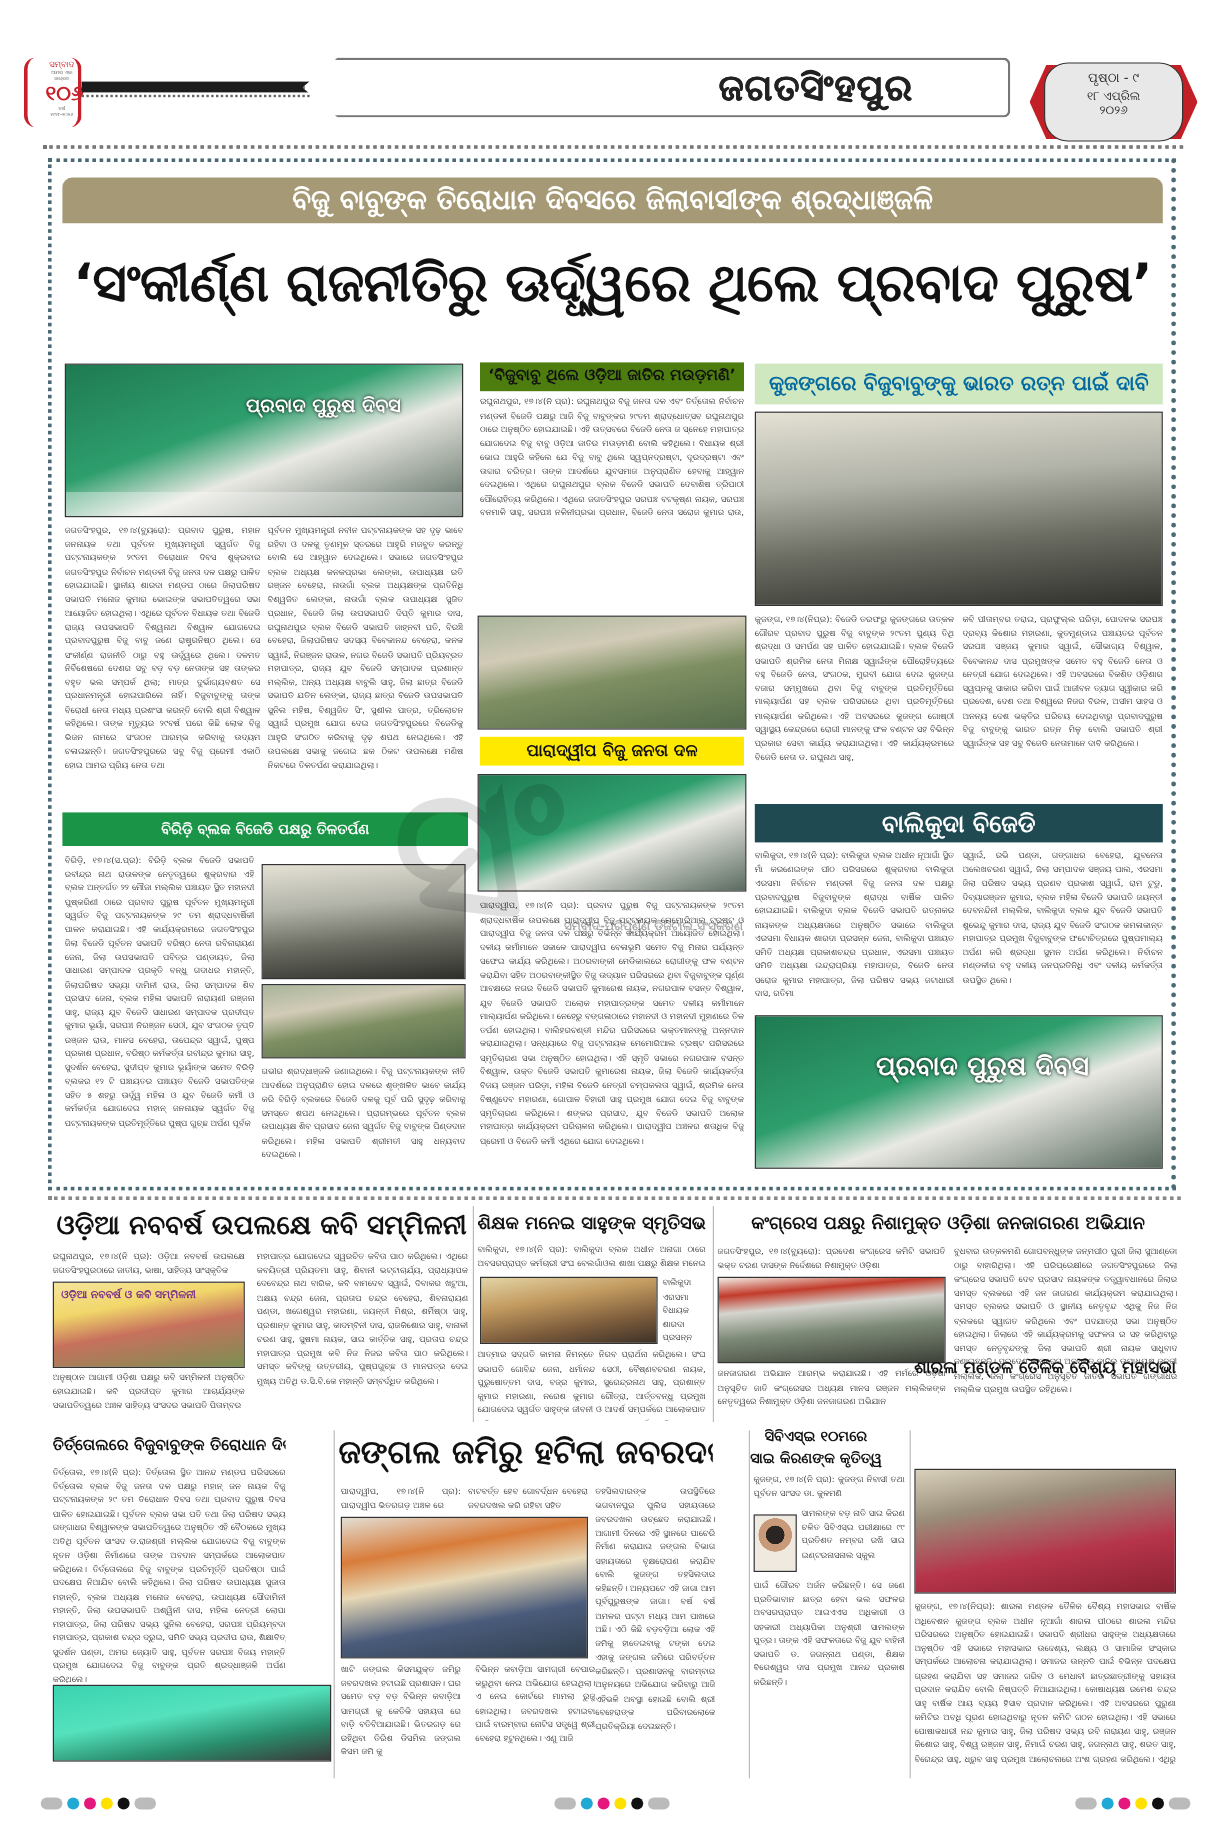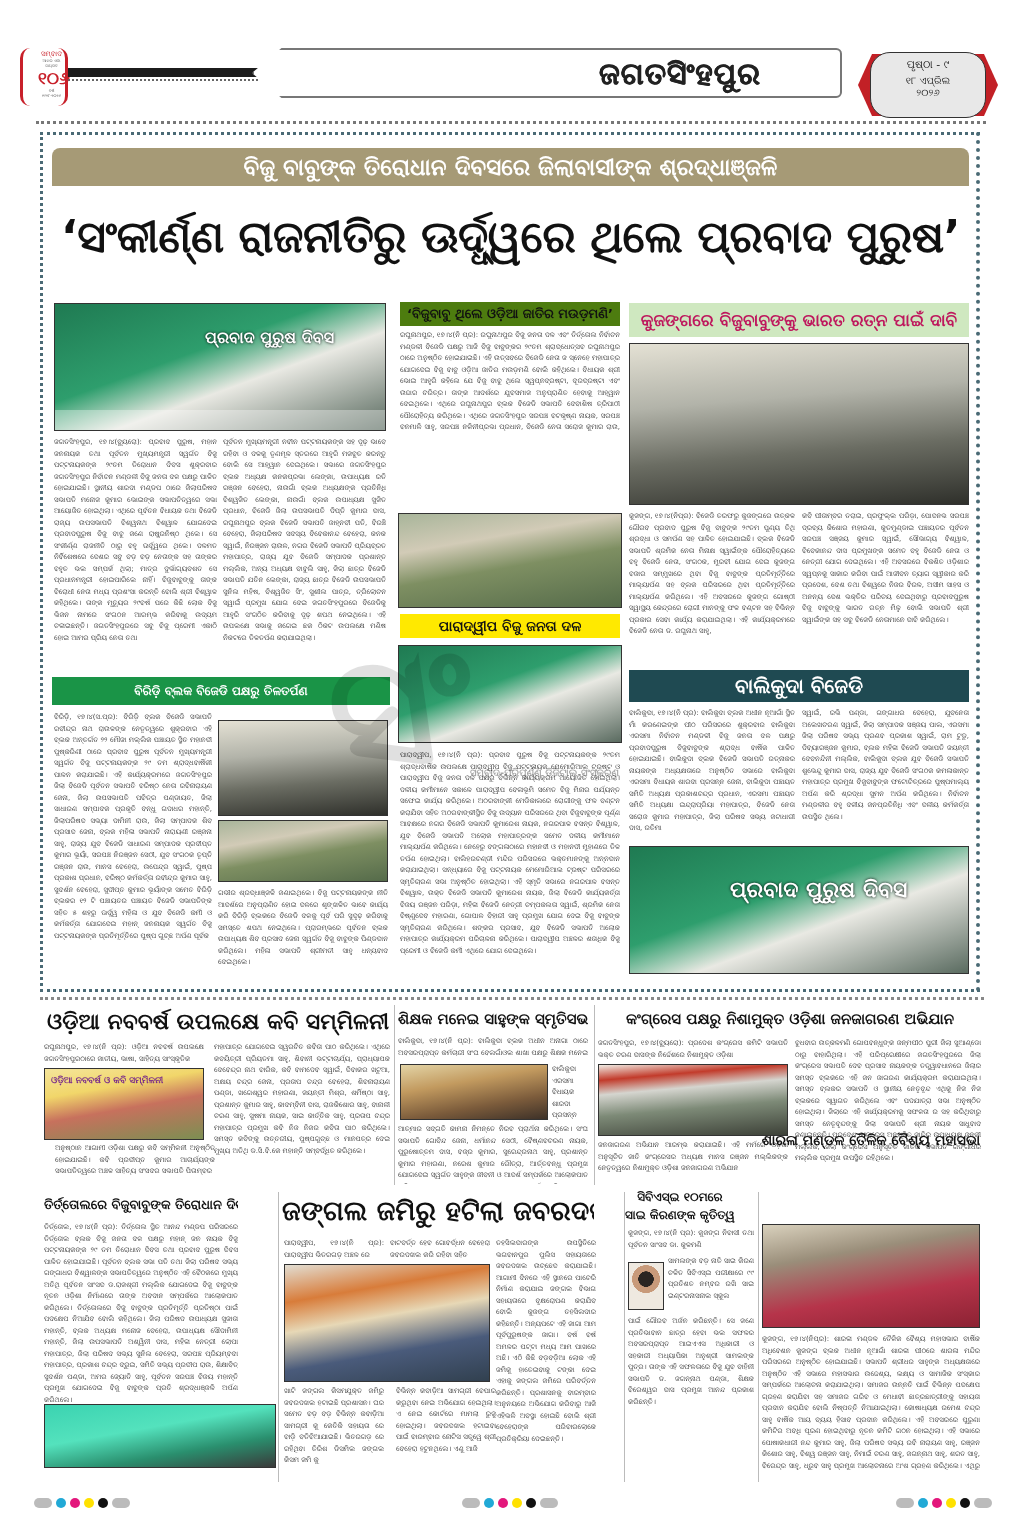--- a/index.html
+++ b/index.html
@@ -38,21 +38,21 @@
   .photo.field { background: linear-gradient(175deg, #e4e1d4 0%, #b2b3a9 35%, #6b6d63 65%, #2f302b 100%); }
   .photo.portrait { background: radial-gradient(circle at 50% 35%, #2a2522 0 22%, #c89a7a 23% 40%, #efe9e0 41% 100%); }
   .photo-caption-band { position: absolute; left: 0; right: 0; bottom: 0; height: 16%; background: rgba(255,255,255,0.35); }
   .banner-text { position: absolute; color: #fff; font-weight: bold; text-shadow: 0 0 3px #000; }
 
   
   .text-col { font-size: 7px; line-height: 11.5px; color: #333; text-align: justify; overflow: hidden; }
 
   .sub-yellow { background: #4d7c0f; color: #111; font-weight: bold; text-align: center; }
   .sub-yellow-strong { background: #ffe900; color: #111; font-weight: bold; text-align: center; }
-  .sub-green-light { background: #cfe8c0; color: #be185d; font-weight: bold; text-align: center; }
+  .sub-green-light { background: #cfe8c0; color: #0369a1; font-weight: bold; text-align: center; }
   .sub-green { background: #1a9447; color: #fff; font-weight: bold; text-align: center; }
   .sub-teal { background: #1f4a52; color: #fff; font-weight: bold; text-align: center; }
   .plain-head { color: #111; font-weight: bold; text-align: center; white-space: nowrap; }
 
   .vrule { width: 1px; background: #bbb; }
   .watermark { left: 330px; top: 600px; width: 360px; height: 220px; font-size: 160px; color: rgba(0,0,0,0.12); font-weight: bold; transform: rotate(-8deg); pointer-events: none; }
   .watermark-url { left: 470px; top: 767px; width: 240px; font-size: 10px; color: rgba(0,0,0,0.35); font-weight: bold; pointer-events: none; }
 
   .reg-mark { display: flex; gap: 4px; align-items: center; }
   .reg-mark span { width: 10px; height: 10px; border-radius: 50%; display: inline-block; }
@@ -122,21 +122,21 @@
 <div class="abs watermark">ସଂ</div>
 <div class="abs watermark-url">ସମ୍ବାଦ-ପରିପୂର୍ଣ୍ଣ ଡିଜିଟାଲ ସଂସ୍କରଣ</div>
 
 <div class="abs dots-row" style="left:40px; top:997px; width:944px; border-top-color:#888;"></div>
 
 <div class="abs plain-head" style="left:44px; top:1004px; width:348px; height:36px; font-size:22px; line-height:36px;">ଓଡ଼ିଆ ନବବର୍ଷ ଉପଲକ୍ଷେ କବି ସମ୍ମିଳନୀ</div>
 <div class="abs text-col" style="left:44px; top:1042px; width:160px; height:24px;">ରଘୁନାଥପୁର, ୧୭।୪(ନି ପ୍ର): ଓଡ଼ିଆ ନବବର୍ଷ ଉପଲକ୍ଷେ ଜଗତସିଂହପୁରଠାରେ ଜାତୀୟ, ଭାଷା, ସାହିତ୍ୟ ସାଂସ୍କୃତିକ</div>
 <div class="abs photo red" style="left:44px; top:1068px; width:160px; height:72px; background: linear-gradient(170deg,#f5e59b 0%,#f1d66a 30%,#c7715d 55%,#7c8f52 100%);">
   <div class="banner-text" style="left:6px; top:6px; font-size:9px; color:#7a2d8a; text-shadow:none;">ଓଡ଼ିଆ ନବବର୍ଷ ଓ କବି ସମ୍ମିଳନୀ</div>
 </div>
-<div class="abs text-col" style="left:44px; top:1143px; width:160px; height:40px;margin-left:11px;">ଅନୁଷ୍ଠାନ ଆଗାମୀ ଓଡ଼ିଶା ପକ୍ଷରୁ କବି ସମ୍ମିଳନୀ ଅନୁଷ୍ଠିତ ହୋଇଯାଇଛି। କବି ପ୍ରଦୀପ୍ତ କୁମାର ଆଚାର୍ଯ୍ୟଙ୍କ ସଭାପତିତ୍ୱରେ ଅଞ୍ଚଳ ସାହିତ୍ୟ ସଂସଦର ସଭାପତି ପିତାମ୍ବର</div>
+<div class="abs text-col" style="left:44px; top:1143px; width:160px; height:40px;">ଅନୁଷ୍ଠାନ ଆଗାମୀ ଓଡ଼ିଶା ପକ୍ଷରୁ କବି ସମ୍ମିଳନୀ ଅନୁଷ୍ଠିତ ହୋଇଯାଇଛି। କବି ପ୍ରଦୀପ୍ତ କୁମାର ଆଚାର୍ଯ୍ୟଙ୍କ ସଭାପତିତ୍ୱରେ ଅଞ୍ଚଳ ସାହିତ୍ୟ ସଂସଦର ସଭାପତି ପିତାମ୍ବର</div>
 <div class="abs text-col" style="left:214px; top:1042px; width:176px; height:140px;">ମହାପାତ୍ର ଯୋଗଦେଇ ସ୍ୱରଚିତ କବିତା ପାଠ କରିଥିଲେ। ଏଥିରେ କବୟିତ୍ରୀ ପ୍ରିୟତମା ସାହୁ, ଶିବାନୀ ଭଟ୍ଟାଚାର୍ଯ୍ୟ, ପ୍ରାଧ୍ୟାପକ ଦେବେନ୍ଦ୍ର ନାଥ ବାରିକ, କବି ବାମଦେବ ସ୍ୱାଇଁ, ଦିବାକର ଖଟୁଆ, ଅକ୍ଷୟ ଚନ୍ଦ୍ର ଜେନା, ପ୍ରତାପ ଚନ୍ଦ୍ର ବେହେରା, ଶିବନାରାୟଣ ପଣ୍ଡା, ଖଗେଶ୍ୱର ମହାରଣା, ଜୟନ୍ତୀ ମିଶ୍ର, ଶର୍ମିଷ୍ଠା ସାହୁ, ପ୍ରଶାନ୍ତ କୁମାର ସାହୁ, କାଦମ୍ବିନୀ ଦାସ, ରାଜକିଶୋର ସାହୁ, ବାନାଳୀ ଚରଣ ସାହୁ, ସୁଷମା ନାୟକ, ସାଇ କାର୍ତ୍ତିକ ସାହୁ, ପ୍ରତାପ ଚନ୍ଦ୍ର ମହାପାତ୍ର ପ୍ରମୁଖ କବି ନିଜ ନିଜର କବିତା ପାଠ କରିଥିଲେ। ସମସ୍ତ କବିଙ୍କୁ ଉତ୍ତରୀୟ, ପୁଷ୍ପଗୁଚ୍ଛ ଓ ମାନପତ୍ର ଦେଇ ମୁଖ୍ୟ ଅତିଥି ଡ.ସି.ବି.କେ ମହାନ୍ତି ସମ୍ବର୍ଦ୍ଧିତ କରିଥିଲେ।</div>
 <div class="abs vrule" style="left:394px; top:1005px; height:180px;"></div>
 
 <div class="abs plain-head" style="left:398px; top:1004px; width:190px; height:30px; font-size:15px; line-height:30px; overflow:hidden;">ଶିକ୍ଷକ ମନେଇ ସାହୁଙ୍କ ସ୍ମୃତିସଭା</div>
 <div class="abs text-col" style="left:398px; top:1036px; width:190px; height:24px;">ବାଲିକୁଦା, ୧୭।୪(ନି ପ୍ର): ବାଲିକୁଦା ବ୍ଲକ ଅଧୀନ ଅନାଗା ଠାରେ ଅବସରପ୍ରାପ୍ତ କର୍ମଚାରୀ ସଂଘ ବେଲଗାଁଓଲ ଶାଖା ପକ୍ଷରୁ ଶିକ୍ଷକ ମନେଇ ସାହୁଙ୍କ ସ୍ମୃତିସଭା ଅନୁଷ୍ଠିତ ହୋଇଯାଇଛି।</div>
 <div class="abs photo indoor" style="left:400px; top:1064px; width:148px; height:56px;"></div>
 <div class="abs text-col" style="left:552px; top:1064px; width:38px; height:56px;">ବାଲିକୁଦା ଏରସମା ବିଧାୟକ ଶାରଦା ପ୍ରସନ୍ନ ଜେନାଙ୍କ ସମେତ ସଂଘର ସମସ୍ତ ସଦସ୍ୟ ସ୍ୱର୍ଗତ ସାହୁଙ୍କ</div>
 <div class="abs text-col" style="left:398px; top:1124px; width:190px; height:60px;">ଆତ୍ମାର ସଦ୍‌ଗତି କାମନା ନିମନ୍ତେ ନିରବ ପ୍ରାର୍ଥନା କରିଥିଲେ। ସଂଘ ସଭାପତି ଗୋବିନ୍ଦ ଜେନା, ଧର୍ମାନନ୍ଦ ସେଠୀ, ବୈଷ୍ଣବଚରଣ ନାୟକ, ପୁରୁଷୋତ୍ତମ ଦାସ, ବଜ୍ର କୁମାର, ସୁରେନ୍ଦ୍ରନାଥ ସାହୁ, ପ୍ରଶାନ୍ତ କୁମାର ମହାରଣା, ନରେଶ କୁମାର ରୌତ୍ରା, ଆର୍ତ୍ତବନ୍ଧୁ ପ୍ରମୁଖ ଯୋଗଦେଇ ସ୍ୱର୍ଗତ ସାହୁଙ୍କ ଜୀବନୀ ଓ ଆଦର୍ଶ ସମ୍ପର୍କରେ ଆଲୋକପାତ କରିଥିଲେ। କୋଷାଧ୍ୟକ୍ଷ ବୃନ୍ଦାବନ ଦାସ ଧନ୍ୟବାଦ ଅର୍ପଣ କରିଥିଲେ।</div>
 <div class="abs vrule" style="left:594px; top:1005px; height:180px;"></div>
 

